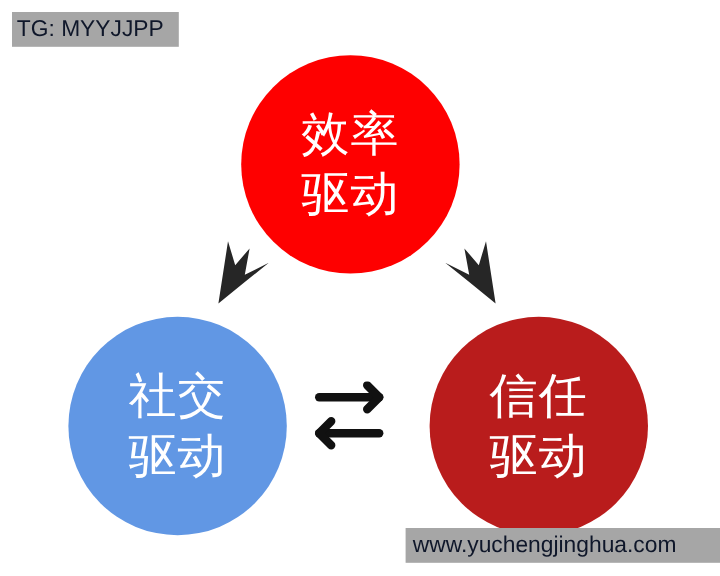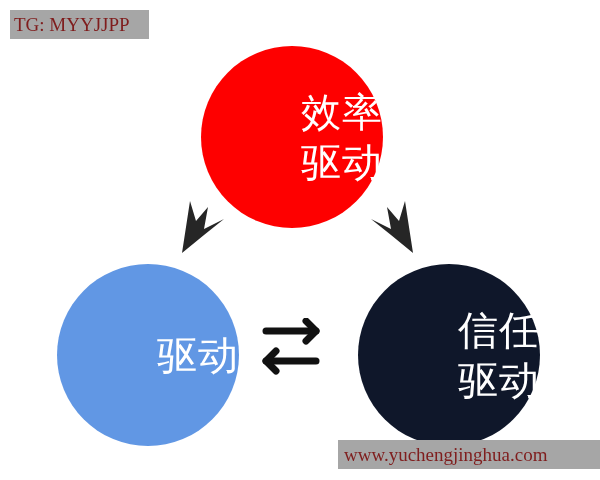--- a/index.html
+++ b/index.html
@@ -1,42 +1,43 @@
 <!DOCTYPE html>
 <html><head>
 <meta charset="utf-8">
 <style>
   html, body { margin:0; padding:0; }
   body { width:600px; height:480px; background:#ffffff; position:relative; overflow:hidden;
          font-family: "DejaVu Sans", sans-serif; }
-  .tag { position:absolute; background:#a6a6a6; color:#7f1d1d; font-family:Liberation Serif, serif; }
+  .tag { position:absolute; background:#a6a6a6; color:#0f172a; font-family:Liberation Sans, sans-serif; }
   .tag-top { left:10px; top:10px; width:139px; height:29px; font-size:19px; line-height:29px; padding-left:4px; box-sizing:border-box; }
   .tag-bottom { left:338px; top:440px; width:296px; height:29px; font-size:19px; line-height:29px; padding-left:6px; box-sizing:border-box; }
-  .circle { position:absolute; border-radius:50%; display:flex; flex-direction:column; align-items:flex-end; justify-content:center;
+  .circle { position:absolute; border-radius:50%; display:flex; flex-direction:column; align-items:center; justify-content:center;
             color:#ffffff; font-size:40px; line-height:50px; letter-spacing:1px; }
   .c-red { left:201px; top:46px; width:182px; height:182px; }
   .c-blue { left:57px; top:264px; width:182px; height:182px; }
   .c-purple { left:358px; top:264px; width:182px; height:182px; }
   svg.abs { position:absolute; }
 </style>
 </head>
 <body>
 
 <div class="tag tag-top">TG: MYYJJPP</div>
 
 <div class="circle c-red" id="n0" style="background: rgb(254, 0, 0);">
   <span>效率</span>
   <span>驱动</span>
 </div>
 
 <div class="circle c-blue" id="n1" style="background: rgb(97, 151, 228);">
+  <span>社交</span>
   <span>驱动</span>
 </div>
 
-<div class="circle c-purple" id="n2" style="background: #0f172a;">
+<div class="circle c-purple" id="n2" style="background: #b91c1c;">
   <span>信任</span>
   <span>驱动</span>
 </div>
 
 <svg class="abs" style="left:180px;top:195px" width="60" height="60" viewBox="0 0 60 60">
   <polygon points="2,58 10,6 16,26 28,12 24,34 44,24 24,40" fill="#262626"></polygon>
 </svg>
 
 <svg class="abs" style="left:355px;top:195px" width="60" height="60" viewBox="0 0 60 60">
   <polygon points="58,58 50,6 44,26 32,12 36,34 16,24 36,40" fill="#262626"></polygon>

